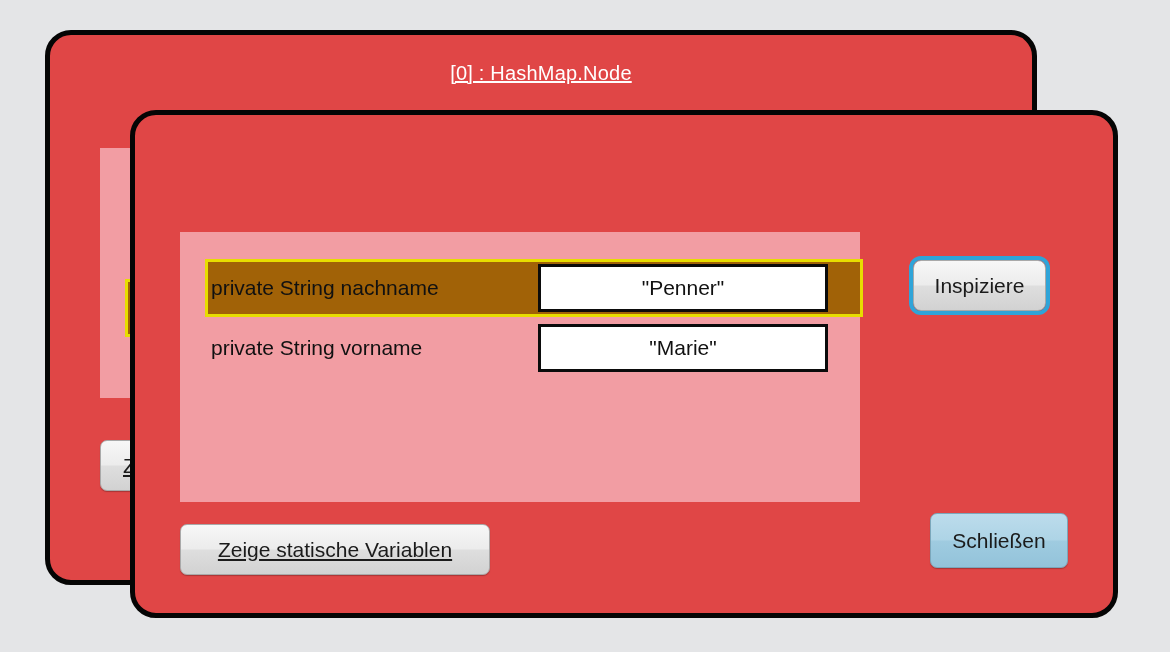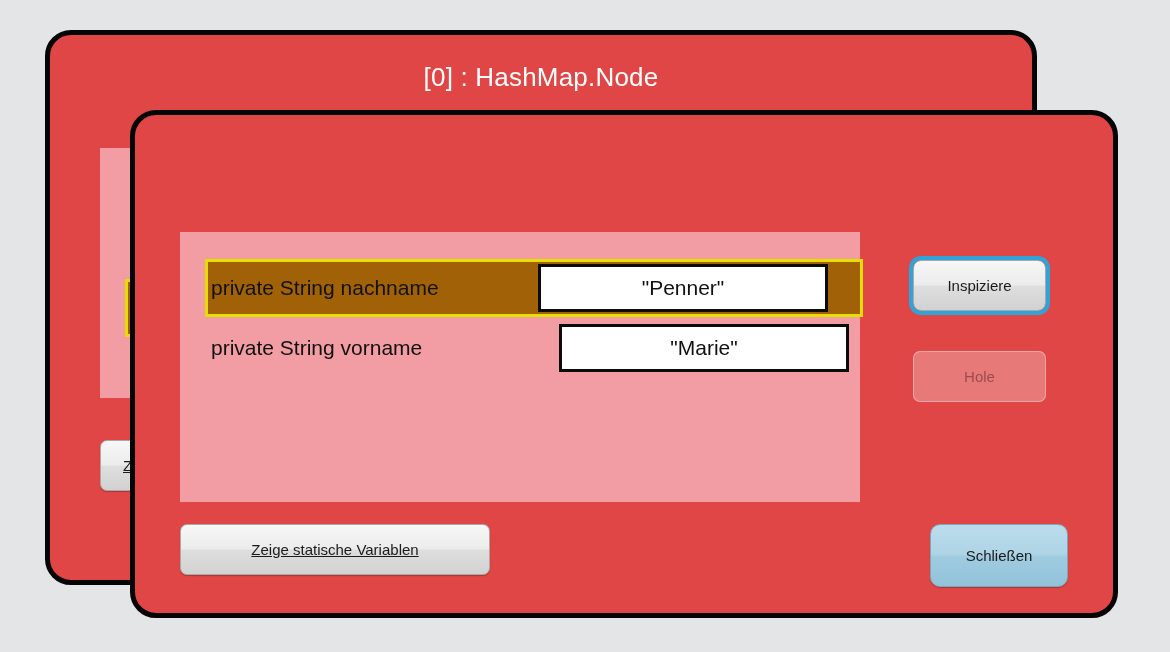--- a/index.html
+++ b/index.html
@@ -46,23 +46,24 @@
     height: 508px;
     z-index: 2;
   }
 
   .win-title {
     position: absolute;
     left: 0;
     right: 0;
     text-align: center;
     color: #ffffff;
-    font-size: 26px;
+    font-size: 20px;
     letter-spacing: 0.2px;
     white-space: nowrap;
+    text-decoration: underline;
   }
   .window-back  .win-title { top: 27px; }
   .window-front .win-title { top: 27px; }
 
   
   .field-panel {
     position: absolute;
     background: #f29da3;
     box-sizing: border-box;
   }
@@ -80,21 +81,21 @@
     height: 250px;
     padding: 30px 0 0 28px;
   }
 
   .field-row {
     display: flex;
     align-items: center;
     height: 52px;
     box-sizing: border-box;
   }
-  .field-row + .field-row { margin-top: 8px; gap: 21px; }
+  .field-row + .field-row { margin-top: 8px; }
 
   .field-row.selected {
     background: #a16207;
     outline: 3px solid #e7dd00;
   }
 
   .field-label {
     width: 330px;
     font-size: 21px;
     color: #111111;
@@ -118,21 +119,21 @@
 
   
   .window-back .field-row { height: 52px; }
   .window-back .field-label { width: 260px; }
   .window-back .spacer-row { height: 52px; }
 
   
   .btn {
     box-sizing: border-box;
     border-radius: 7px;
-    font-size: 15px;
+    font-size: 21px;
     color: #1b1b1b;
     display: flex;
     align-items: center;
     justify-content: center;
     cursor: default;
     user-select: none;
     white-space: nowrap;
   }
 
   .btn-grey {
@@ -178,24 +179,23 @@
     position: absolute;
     left: 45px;
     top: 409px;
     width: 310px;
     height: 51px;
     text-decoration: underline;
   }
   .btn-close {
     position: absolute;
     left: 795px;
-    top: 409px;
+    top: 398px;
     width: 138px;
-    height: 63px;
-    border-radius: 10px;
+    height: 55px;
   }
 
   
   .window-back .btn-statics {
     left: 50px;
     top: 405px;
     width: 310px;
     height: 51px;
     justify-content: flex-start;
     padding-left: 22px;
@@ -235,20 +235,19 @@
 
       <div class="field-row">
         <div class="field-label">private String vorname</div>
         <div class="field-value">"Marie"</div>
       </div>
 
     </div>
 
     <div class="btn btn-grey btn-focus btn-inspect">Inspiziere</div>
 
-    <div class="btn btn-disabled btn-get">Hole</div>
 
     <div class="btn btn-grey btn-statics">Zeige statische Variablen</div>
 
     <div class="btn btn-blue btn-close">Schließen</div>
   </div>
 
 </div>
 
 </body></html>

